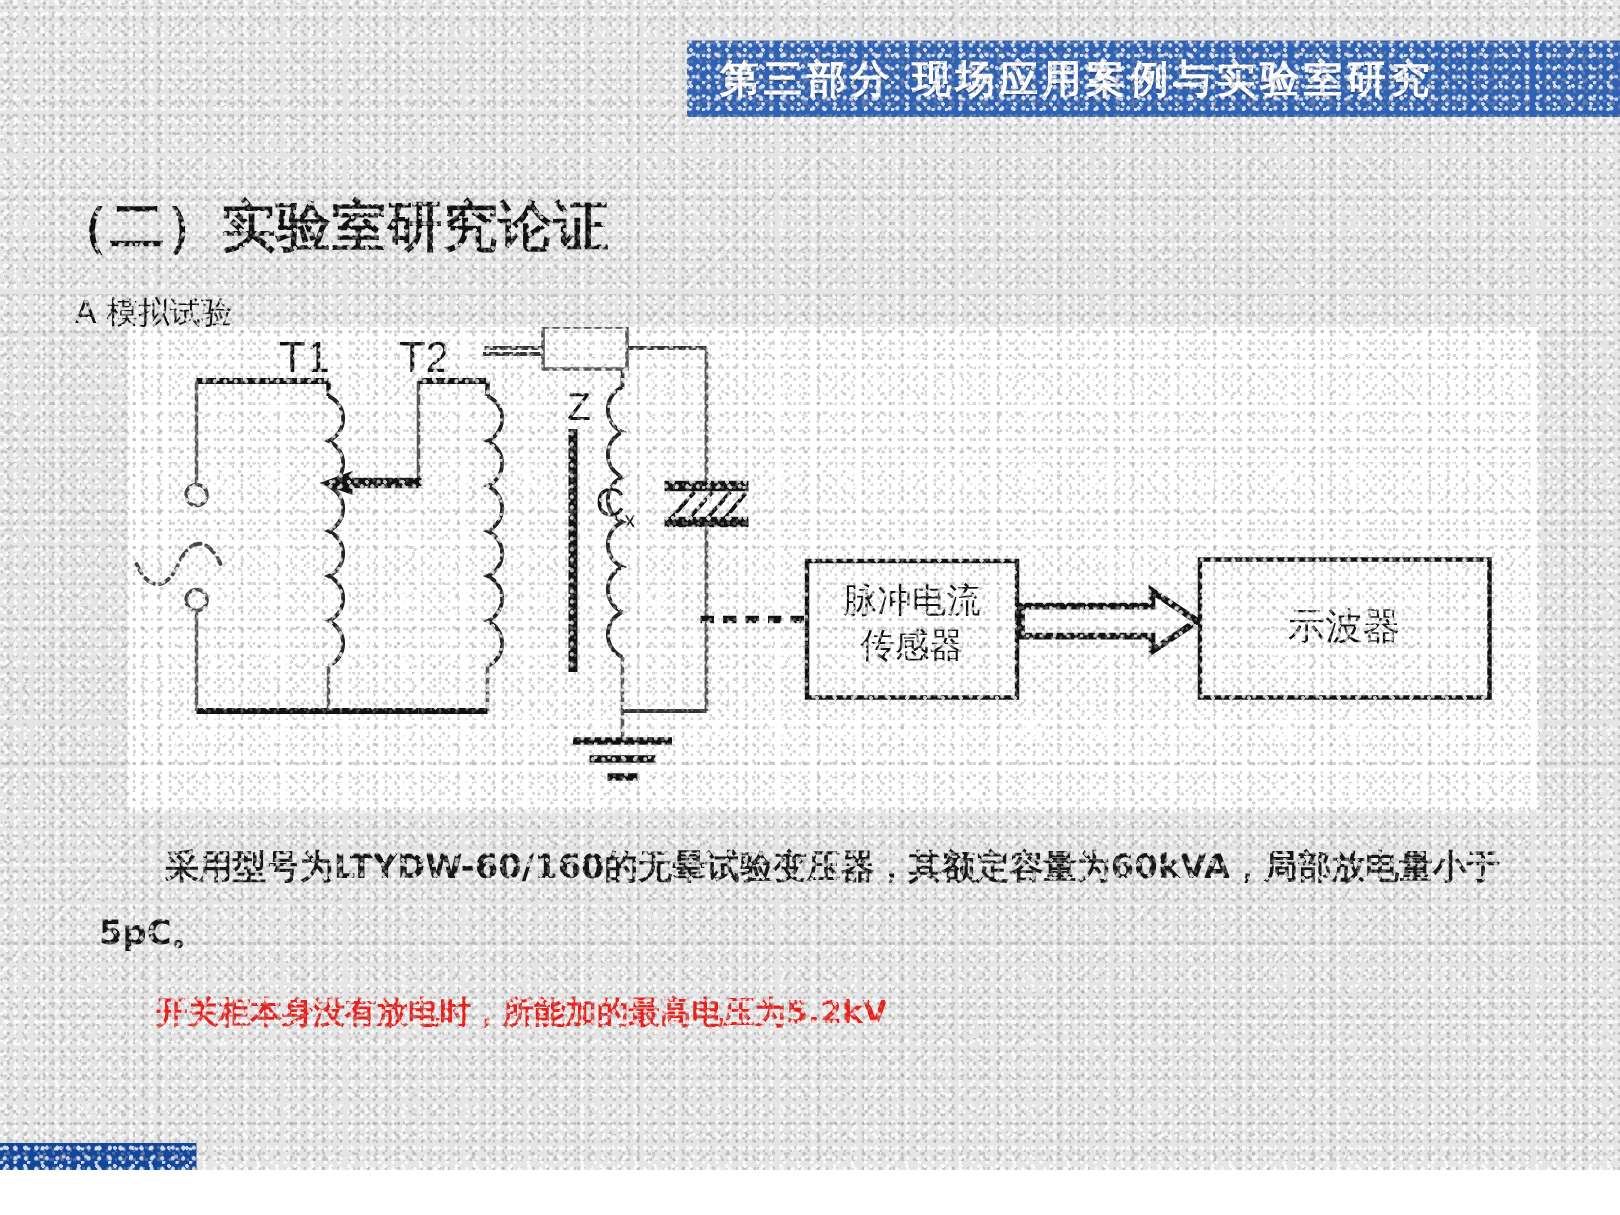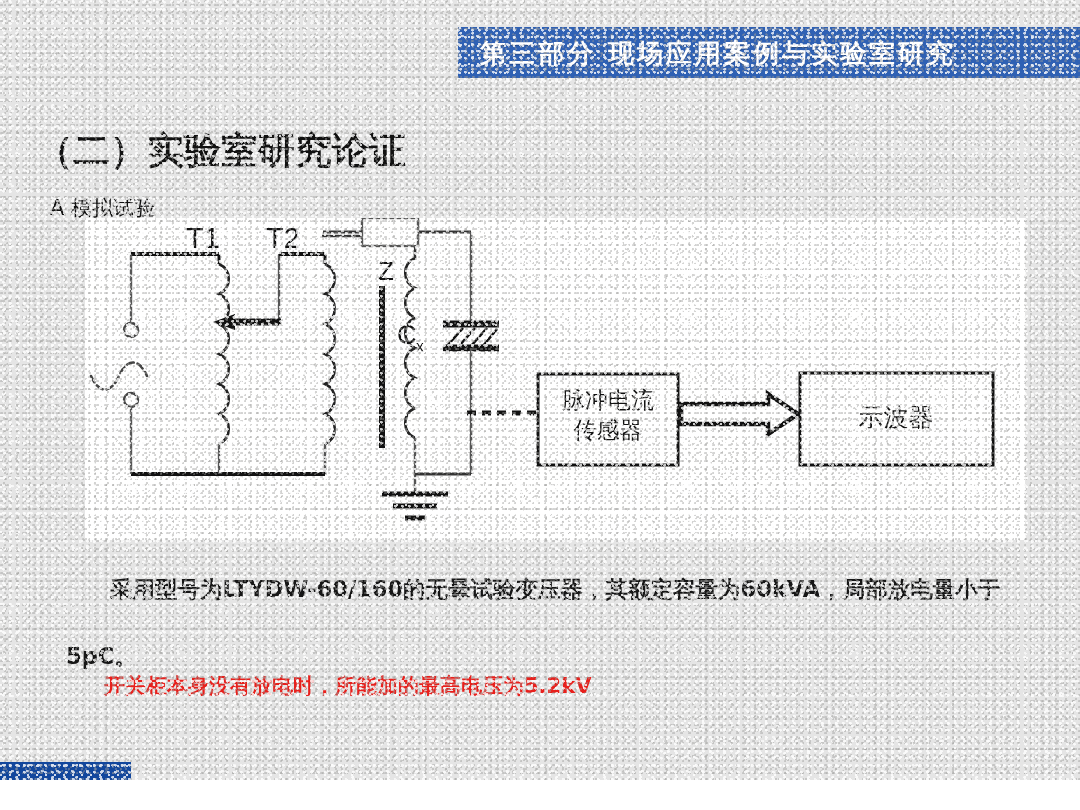--- a/index.html
+++ b/index.html
@@ -117,21 +117,21 @@
 
   
   #body-paragraph {
     position: absolute;
     left: 66px;
     top: 556px;
     width: 962px;
     font-size: 22.5px;
     font-weight: bold;
     color: #161616;
-    line-height: 67px;
+    line-height: 44px;
     text-indent: 44px;
     z-index: 6;
   }
   #red-note {
     position: absolute;
     left: 104px;
     top: 661px;
     font-size: 21px;
     font-weight: bold;
     color: #e8201c;
@@ -272,17 +272,17 @@
       <text x="101" y="30" font-size="29" fill="#111" font-family="Liberation Sans, sans-serif">T1</text>
       <text x="181" y="30" font-size="29" fill="#111" font-family="Liberation Sans, sans-serif">T2</text>
       <text x="293" y="62" font-size="26" fill="#111" font-family="Liberation Sans, sans-serif">Z</text>
       <text x="312" y="126" font-size="27" fill="#111" font-family="Liberation Sans, sans-serif">C</text>
       <text x="331" y="134" font-size="16" fill="#111" font-family="Liberation Sans, sans-serif">x</text>
     </svg>
   </div>
 
   <div id="body-paragraph" class="cjk">采用型号为LTYDW-60/160的无晕试验变压器，其额定容量为60kVA，局部放电量小于5pC。</div>
 
-  <div id="red-note" class="cjk" style="color: rgb(232, 32, 28); margin-top: 11px;">开关柜本身没有放电时，所能加的最高电压为5.2kV</div>
+  <div id="red-note" class="cjk" style="color: rgb(232, 32, 28);">开关柜本身没有放电时，所能加的最高电压为5.2kV</div>
 
   <div id="footer-block" style="background-color: rgb(18, 71, 157);"></div>
 
 </div>
 
 </body></html>

